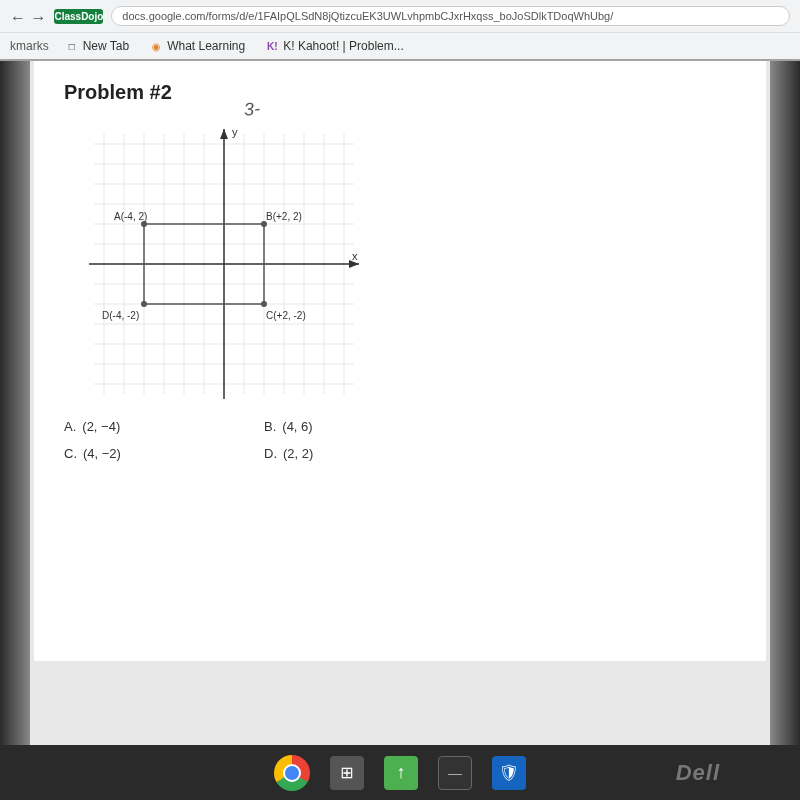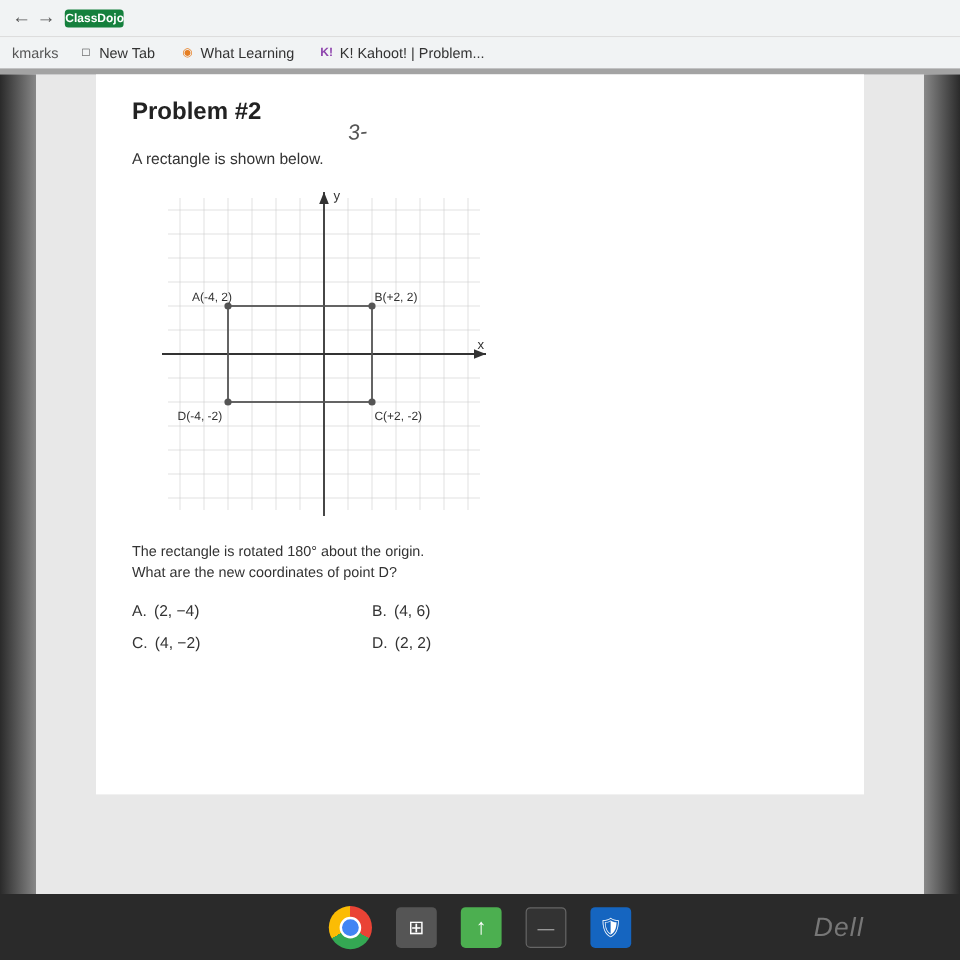--- a/index.html
+++ b/index.html
@@ -38,21 +38,21 @@
       overflow: hidden;
       text-overflow: ellipsis;
     }
 
     .bookmarks-bar {
       background: #f1f3f4;
       padding: 4px 10px;
       display: flex;
       align-items: center;
       gap: 12px;
-      border-bottom: 5px solid #a3a3a3;
+      border-bottom: 2px solid #a3a3a3;
       font-size: 12px;
     }
 
     .bookmark-item {
       display: flex;
       align-items: center;
       gap: 4px;
       color: #333;
       cursor: pointer;
       padding: 2px 4px;
@@ -95,21 +95,21 @@
       right: 0;
       top: 0;
       width: 30px;
       height: 100%;
       background: linear-gradient(to left, #2a2a2a, #888);
       z-index: 10;
     }
 
     .content-wrapper {
       background: white;
-      width: 640px;
+      width: 732px;
       min-height: 600px;
       padding: 20px 30px 30px 30px;
       margin-top: 0;
       position: relative;
       z-index: 5;
     }
 
     .problem-title {
       font-size: 20px;
       font-weight: bold;
@@ -271,20 +271,21 @@
     }
   </style>
 </head>
 <body>
 
 <div class="browser-chrome">
 
   <div class="address-bar">
     <div class="nav-arrows">← →</div>
     <div class="classdojo-badge">ClassDojo</div>
+    <div class="address-bar-url">docs.google.com/forms/d/e/1FAIpQLSdN8jQtizcuEK3UWLvhpmbCJxrHxqss_boJoSDlkTDoqWhUbg/</div>
   </div>
 
   <div class="bookmarks-bar">
     <span style="color:#555;font-size:12px;">kmarks</span>
     <div class="bookmark-item">
       <span class="bookmark-icon">□</span>
       <span>New Tab</span>
     </div>
     <div class="bookmark-item">
       <span class="bookmark-icon" style="color:#e67e22;">◉</span>
@@ -301,21 +302,20 @@
   <div class="laptop-left"></div>
   <div class="laptop-right"></div>
 
   <div class="content-wrapper">
 
     <div style="position:relative;">
       <h2 class="problem-title">Problem #2</h2>
       <span class="annotation">3-</span>
     </div>
 
-    <p class="problem-description">A rectangle is shown below.</p>
 
     <div class="grid-container">
       <svg class="grid-svg" viewBox="0 0 280 280" xmlns="http://www.w3.org/2000/svg">
 
         <g stroke="#ccc" stroke-width="0.5">
           <line x1="20" y1="10" x2="20" y2="270"></line>
           <line x1="40" y1="10" x2="40" y2="270"></line>
           <line x1="60" y1="10" x2="60" y2="270"></line>
           <line x1="80" y1="10" x2="80" y2="270"></line>
           <line x1="100" y1="10" x2="100" y2="270"></line>
@@ -362,24 +362,20 @@
         <circle cx="180" cy="180" r="3" fill="#555"></circle>
         <circle cx="60" cy="180" r="3" fill="#555"></circle>
 
         <text x="30" y="96" font-size="10" fill="#333" font-family="Arial">A(-4, 2)</text>
         <text x="182" y="96" font-size="10" fill="#333" font-family="Arial">B(+2, 2)</text>
         <text x="182" y="195" font-size="10" fill="#333" font-family="Arial">C(+2, -2)</text>
         <text x="18" y="195" font-size="10" fill="#333" font-family="Arial">D(-4, -2)</text>
       </svg>
     </div>
 
-    <div class="rotation-info">
-      <p>The rectangle is rotated 180° about the origin.</p>
-      <p>What are the new coordinates of point D?</p>
-    </div>
 
     <div class="answer-choices">
       <div class="answer-choice">
         <span class="choice-label">A.</span>
         <span>(2, −4)</span>
       </div>
       <div class="answer-choice">
         <span class="choice-label">B.</span>
         <span>(4, 6)</span>
       </div>
@@ -400,14 +396,14 @@
   <div class="taskbar-icon chrome-icon"></div>
 
   <div class="taskbar-icon taskbar-icon-gray" style="display:flex;align-items:center;justify-content:center;color:white;font-size:16px;">⊞</div>
 
   <div class="taskbar-icon taskbar-icon-green" style="display:flex;align-items:center;justify-content:center;color:white;font-size:18px;">↑</div>
 
   <div class="taskbar-icon taskbar-icon-dark" style="display:flex;align-items:center;justify-content:center;color:#aaa;font-size:14px;">—</div>
 
   <div class="taskbar-icon taskbar-icon-blue" style="display:flex;align-items:center;justify-content:center;color:white;font-size:16px;">🛡</div>
 
-  <span class="dell-logo" style="position:absolute;right:80px;color:#777;font-style:italic;font-size:22px;font-weight:normal;">Dell</span>
+  <span class="dell-logo" style="position:absolute;right:80px;color:#777;font-style:italic;font-size:22px;font-weight:bold;">Dell</span>
 </div>
 
 </body></html>

